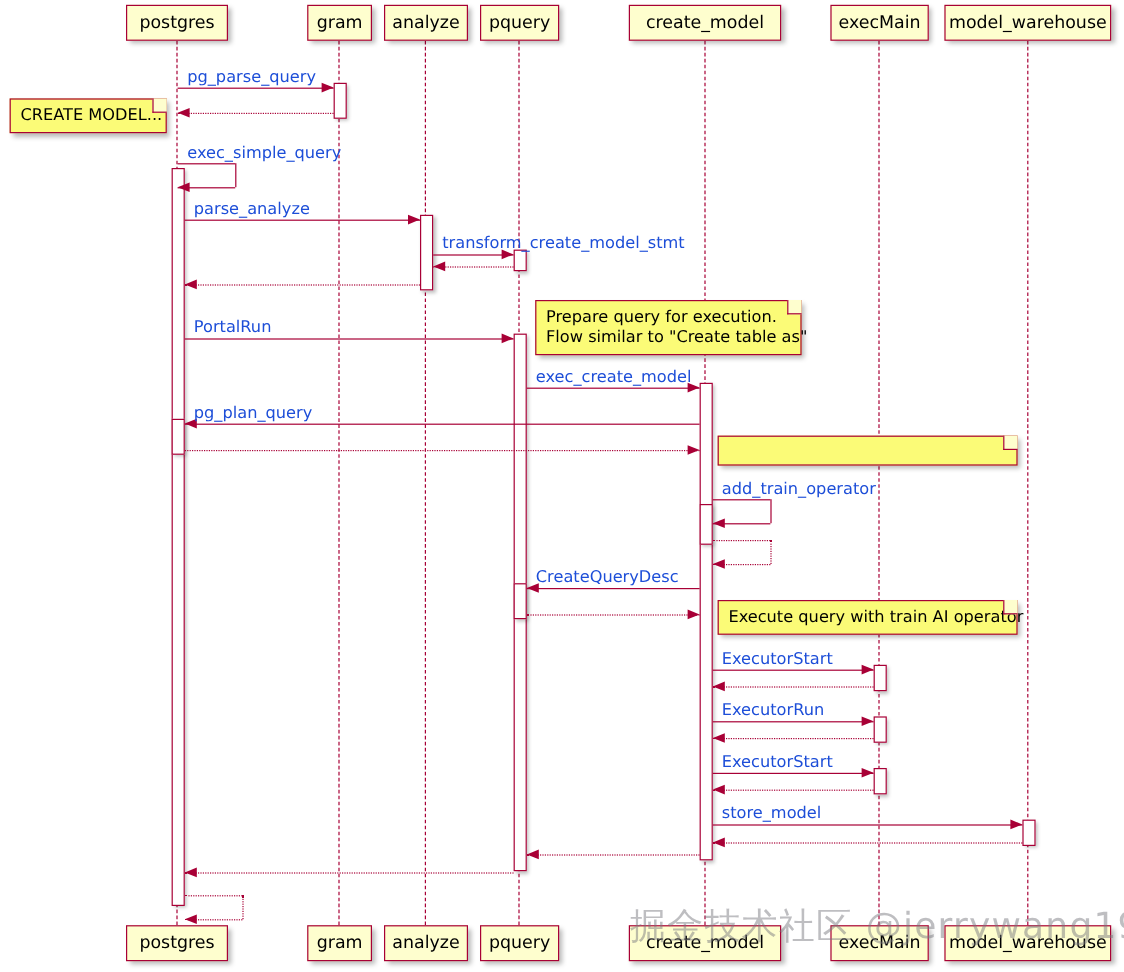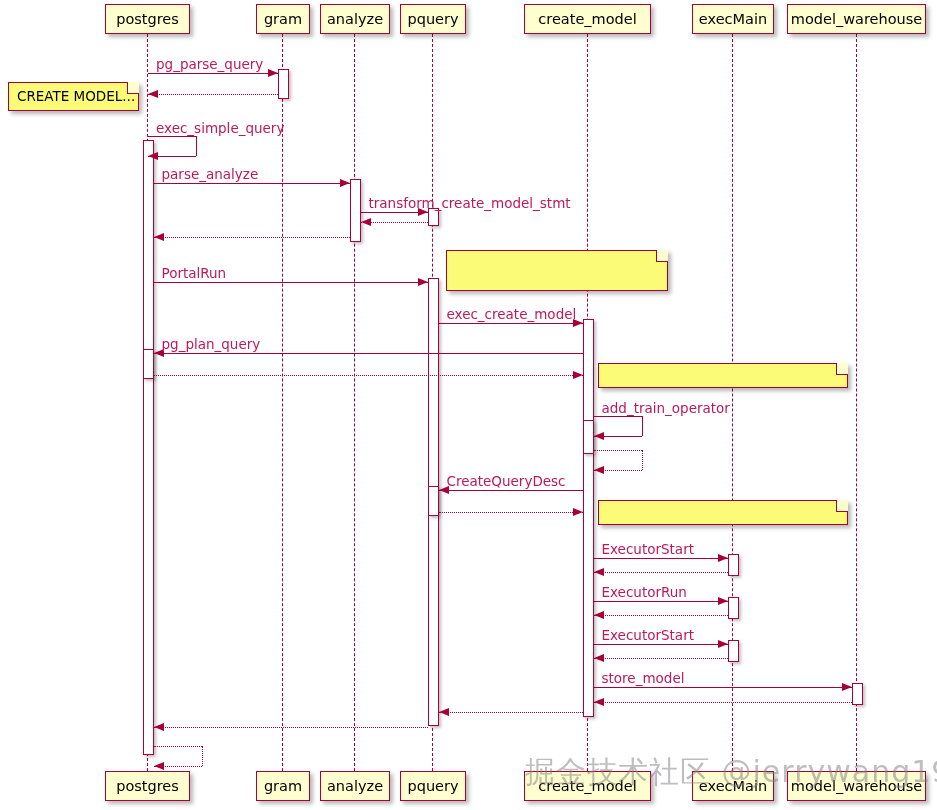--- a/index.html
+++ b/index.html
@@ -59,21 +59,21 @@
     position:absolute;
     width:0;height:0;
     border-top:4.5px solid transparent;
     border-bottom:4.5px solid transparent;
   }
   .arrowhead.right{ border-left:10px solid #A80036; }
   .arrowhead.left{ border-right:10px solid #A80036; }
   .msglabel{
     position:absolute;
     font-size:13.5px;
-    color:#be185d;
+    color:#1d4ed8;
     white-space:nowrap;
     line-height:1;
   }
   
   .selfmsg{ position:absolute; }
   .selfmsg .seg-top,
   .selfmsg .seg-bot{
     position:absolute;left:0;height:0;
     border-top:1.4px solid #A80036;
   }
@@ -222,23 +222,24 @@
       <div class="arrowhead left" style="top: 723px; left: 153.5px;"></div>
       <div class="selfmsg dotted" style="left: 153.5px; top: 746px; width: 48px; height: 20px;">
         <div class="seg-top" style="top: 0px; width: 48px;"></div>
         <div class="seg-right" style="left: 48px; top: 0px; height: 20px;"></div>
         <div class="seg-bot" style="top: 20px; width: 48px;"></div>
         <div class="arrowhead left" style="left: 0px; top: 15.5px;"></div>
       </div>
     </div>
   <div id="notes-layer">
       <div class="note" style="left: 8px; top: 82px; width: 131px; min-height: 27px;"><span>CREATE MODEL...</span><span class="fold"></span></div>
-      <div class="note" style="left: 446px; top: 250px; width: 222px; min-height: 41px;"><span class="fold"></span></div>
+      <div class="note" style="left: 446px; top: 250px; width: 222px; min-height: 41px;"><span>Prepare query for execution.
+Flow similar to "Create table as"</span><span class="fold"></span></div>
       <div class="note" style="left: 598px; top: 363px; width: 250px; min-height: 25px;"><span class="fold"></span></div>
-      <div class="note" style="left: 598px; top: 500px; width: 250px; min-height: 25px;"><span class="fold"></span></div>
+      <div class="note" style="left: 598px; top: 500px; width: 250px; min-height: 25px;"><span>Execute query with train AI operator</span><span class="fold"></span></div>
     </div>
   <div id="participants-layer">
       <div class="participant" style="left: 105px; width: 85px; top: 4px;">
         <span>postgres</span>
       </div>
       <div class="participant" style="left: 105px; width: 85px; top: 771px;">
         <span>postgres</span>
       </div>
       <div class="participant" style="left: 256px; width: 54px; top: 4px;">
         <span>gram</span>

